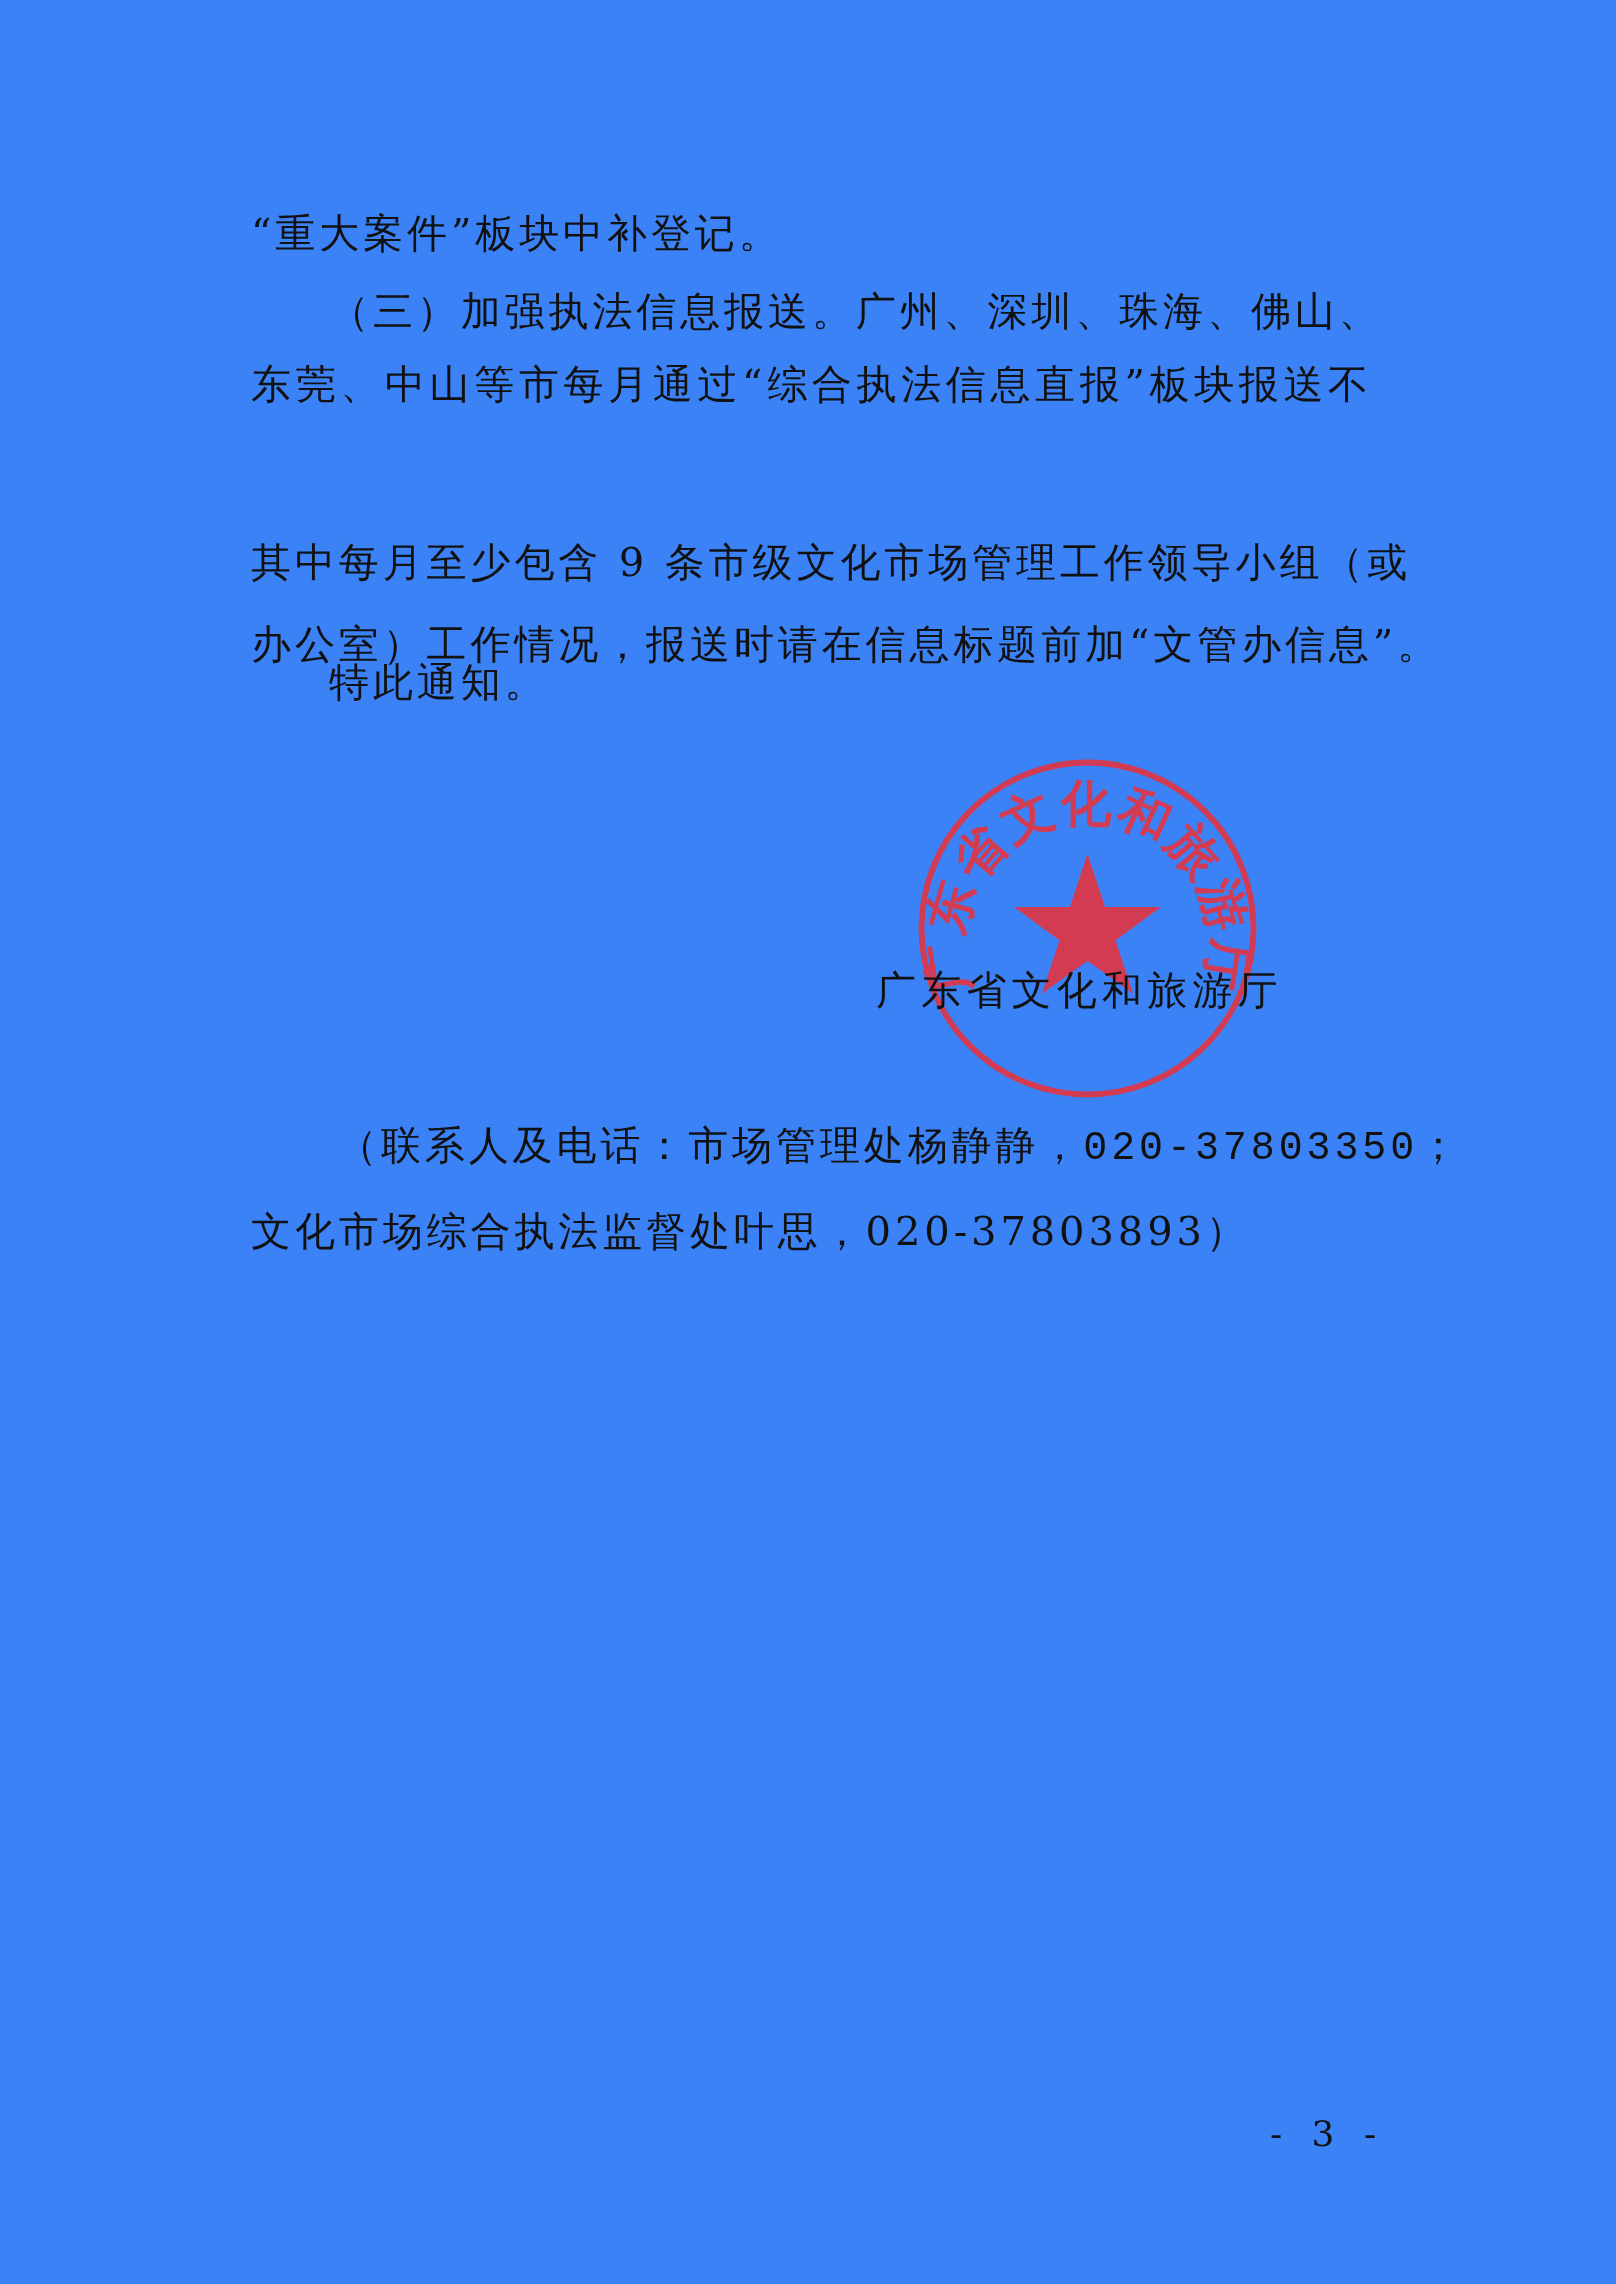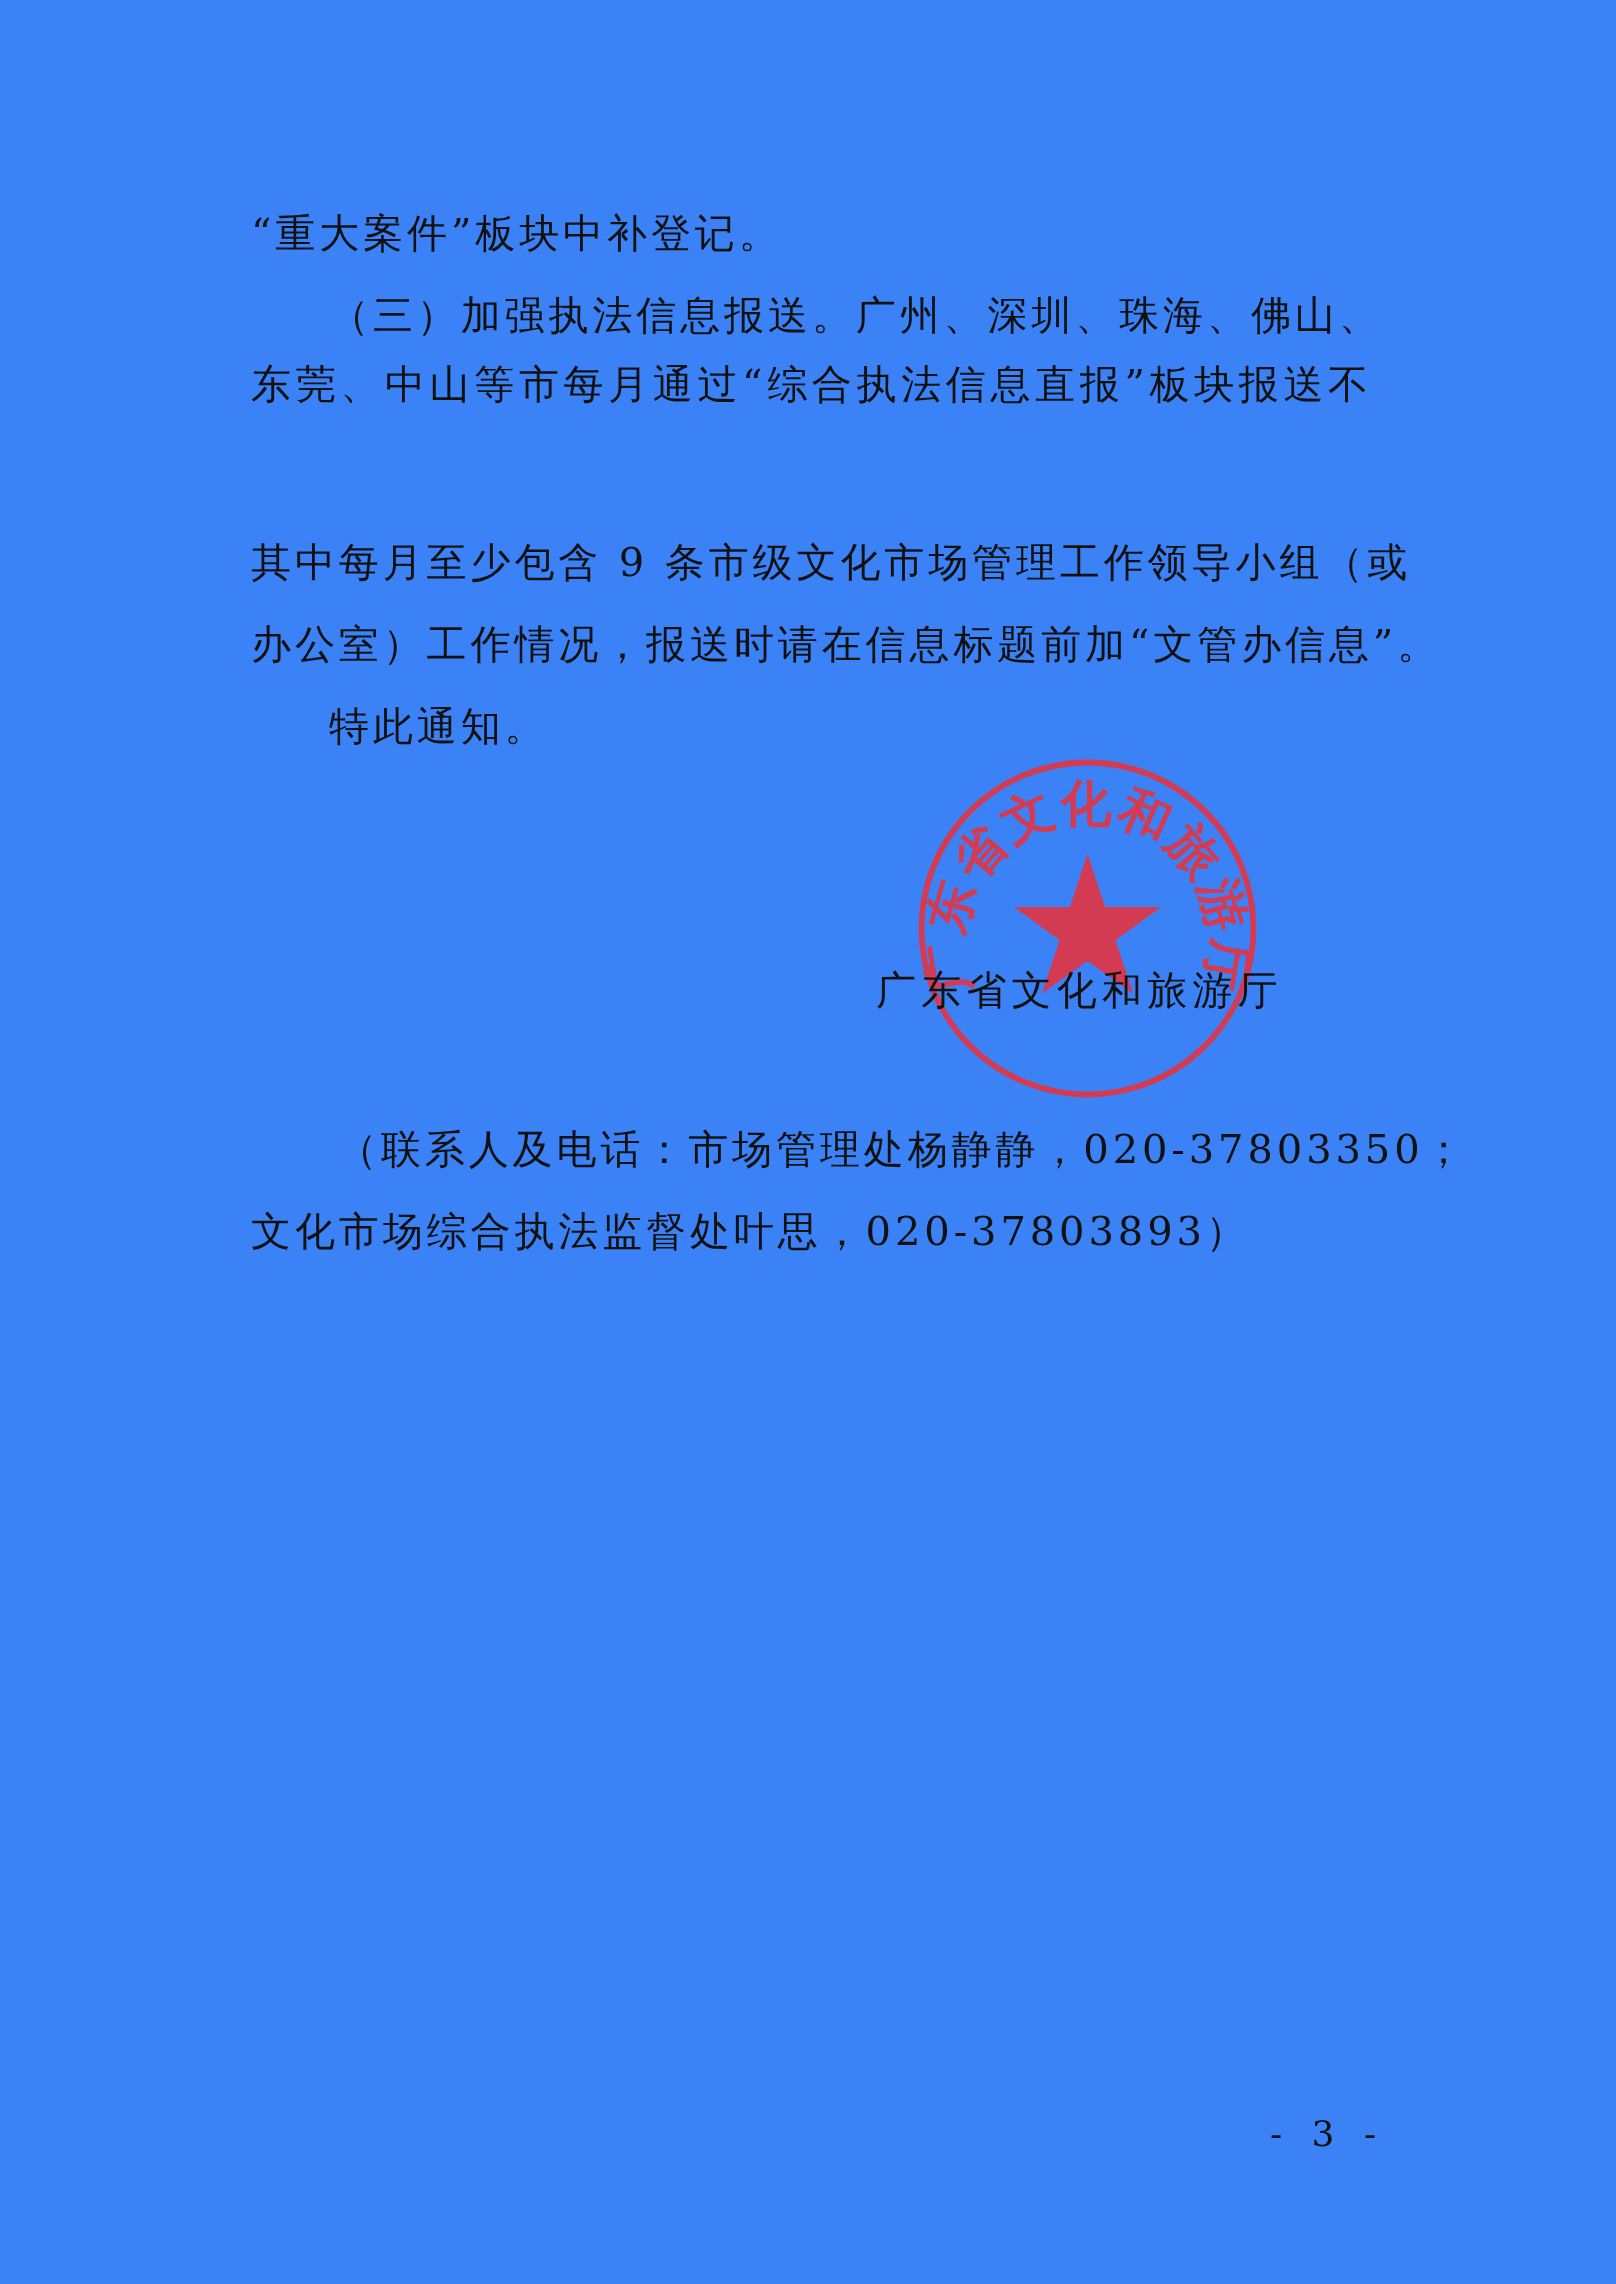--- a/index.html
+++ b/index.html
@@ -24,21 +24,21 @@
     }
     .line {
       position: absolute;
       left: 251px;
       width: 1121px;
       font-size: 40px;
       line-height: 52px;
       letter-spacing: 3.9px;
       white-space: nowrap;
     }
-    .indent { left: 329px; }
+    .indent { left: 329px; font-family: Liberation Mono, monospace; }
     .justify {
       text-align: justify;
       text-align-last: justify;
     }
     .sig-org {
       position: absolute;
       left: 876px;
       top: 964px;
       font-size: 40px;
       line-height: 52px;
@@ -80,21 +80,21 @@
 
 <div class="page">
 
   <div class="line" style="top:207px;">“重大案件”板块中补登记。</div>
 
   <div class="line indent" style="top:289px; width:1042px;">（三）加强执法信息报送。广州、深圳、珠海、佛山、</div>
   <div class="line justify" style="top:358px;">东莞、中山等市每月通过“综合执法信息直报”板块报送不</div>
   <div class="line justify" style="top:536px;">其中每月至少包含 9 条市级文化市场管理工作领导小组（或</div>
   <div class="line" style="top:618px;">办公室）工作情况，报送时请在信息标题前加“文管办信息”。</div>
 
-  <div class="line indent" style="top:700px;">特此通知。</div>
+  <div class="line indent" style="top:660px;">特此通知。</div>
 
   <svg class="seal" viewBox="0 0 530 530">
     <defs>
       <path id="sealArc" d="M 85 350 A 190 190 0 1 1 445 350" fill="none"></path>
     </defs>
     <circle cx="265" cy="265" r="255" fill="none" stroke="#e8323c" stroke-width="9"></circle>
     <text font-family="DejaVu Sans, sans-serif" font-size="78" font-weight="bold" fill="#e8323c" letter-spacing="4">
       <textPath href="#sealArc" startOffset="50%" text-anchor="middle">广东省文化和旅游厅</textPath>
     </text>
     <polygon points="265,150 292,232 378,232 308,283 335,365 265,315 195,365 222,283 152,232 238,232" fill="#e8323c"></polygon>

